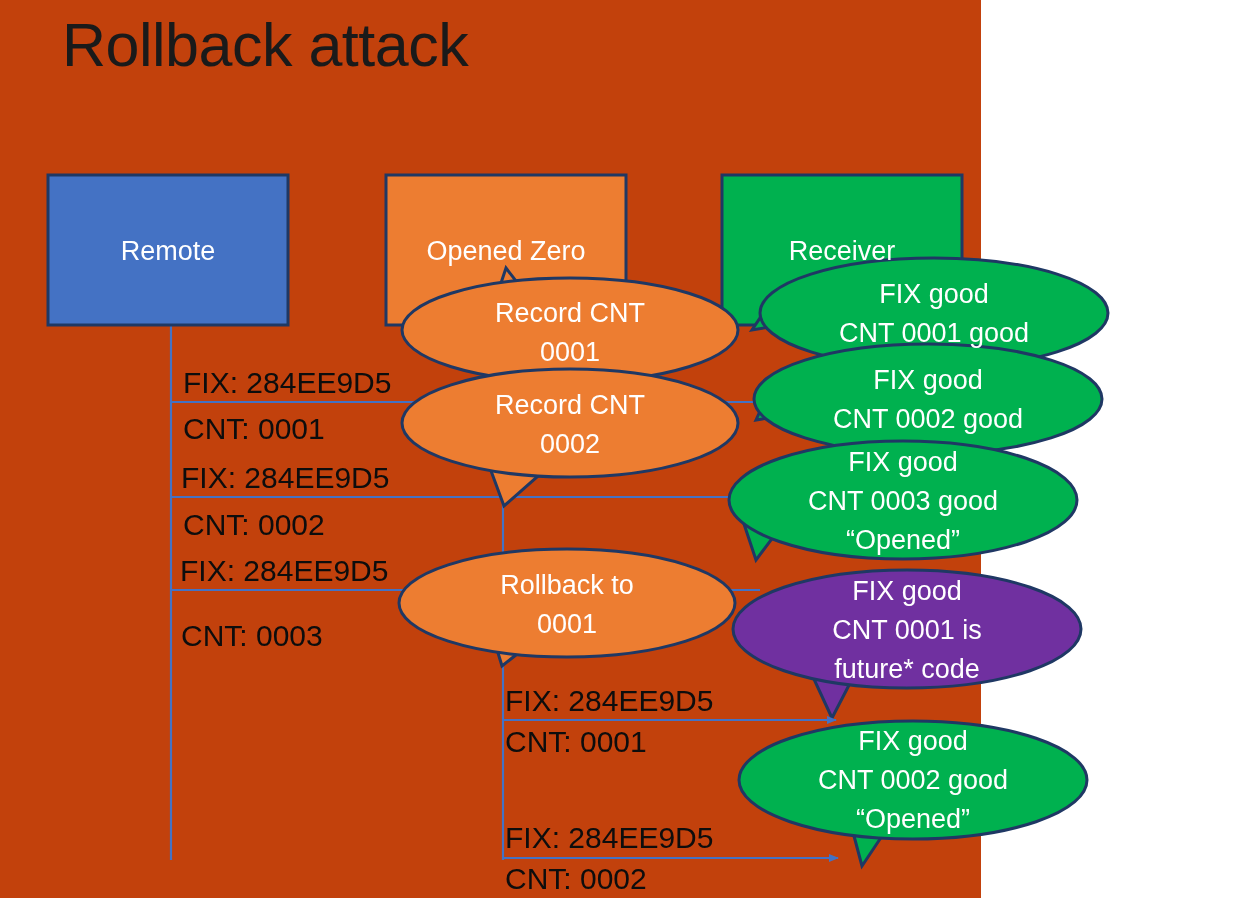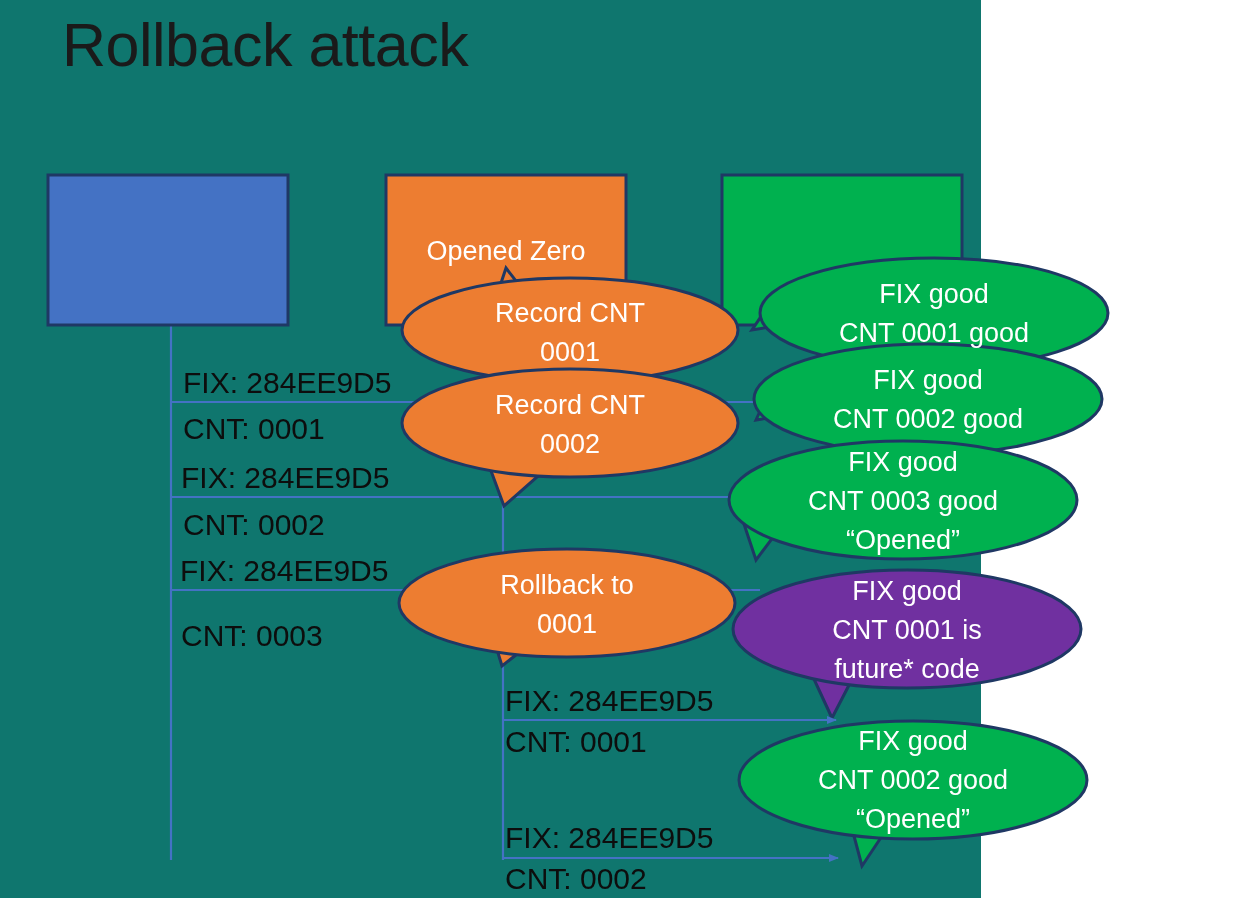--- a/index.html
+++ b/index.html
@@ -10,21 +10,21 @@
   body {
     width: 1233px;
     height: 898px;
     font-family: "Liberation Sans", sans-serif;
     overflow: hidden;
   }
   #slide {
     position: relative;
     width: 981px;
     height: 898px;
-    background: #0f766e;
+    background: #c2410c;
   }
   #slide-title {
     position: absolute;
     left: 62px;
     top: 10px;
     font-size: 61px;
     font-weight: 300;
     line-height: 1.15;
     color: #1a1a1a;
     letter-spacing: -0.5px;
@@ -127,21 +127,23 @@
 
     <line x1="503" y1="720" x2="836" y2="720" stroke="#4472C4" stroke-width="2.2" marker-end="url(#arrowblue)"></line>
     <line x1="503" y1="858" x2="838" y2="858" stroke="#4472C4" stroke-width="2.2" marker-end="url(#arrowblue)"></line>
 
     <g>
       <path d="M862,866 L846,806 L898,812 Z" fill="#00B14F" stroke="#1F3864" stroke-width="3"></path>
       <ellipse cx="913" cy="780" rx="174" ry="59" fill="#00B14F" stroke="#1F3864" stroke-width="3"></ellipse>
     </g>
   </svg>
 
+  <div class="lane-label" style="left:48px;  top:236px; width:240px;">Remote</div>
   <div class="lane-label" style="left:386px; top:236px; width:240px;">Opened Zero</div>
+  <div class="lane-label" style="left:722px; top:236px; width:240px;">Receiver</div>
 
   <div class="msg-label" style="left:183px; top:366px;">FIX: 284EE9D5</div>
   <div class="msg-label" style="left:183px; top:412px;">CNT: 0001</div>
 
   <div class="msg-label" style="left:181px; top:461px;">FIX: 284EE9D5</div>
   <div class="msg-label" style="left:183px; top:508px;">CNT: 0002</div>
 
   <div class="msg-label" style="left:180px; top:554px;">FIX: 284EE9D5</div>
   <div class="msg-label" style="left:181px; top:591px;margin-top:28px;">CNT: 0003</div>
 

